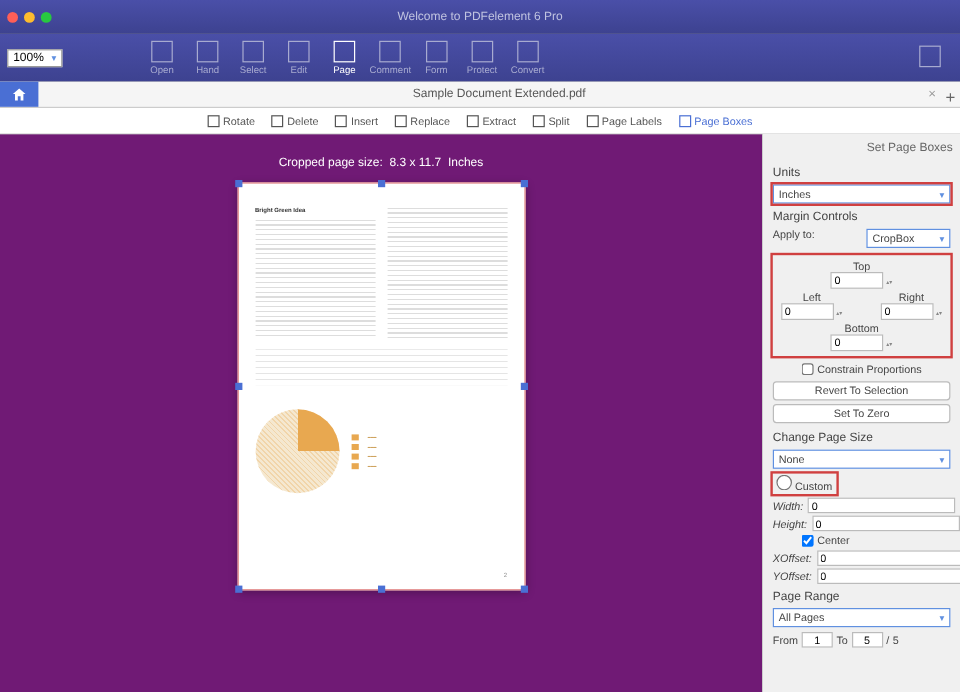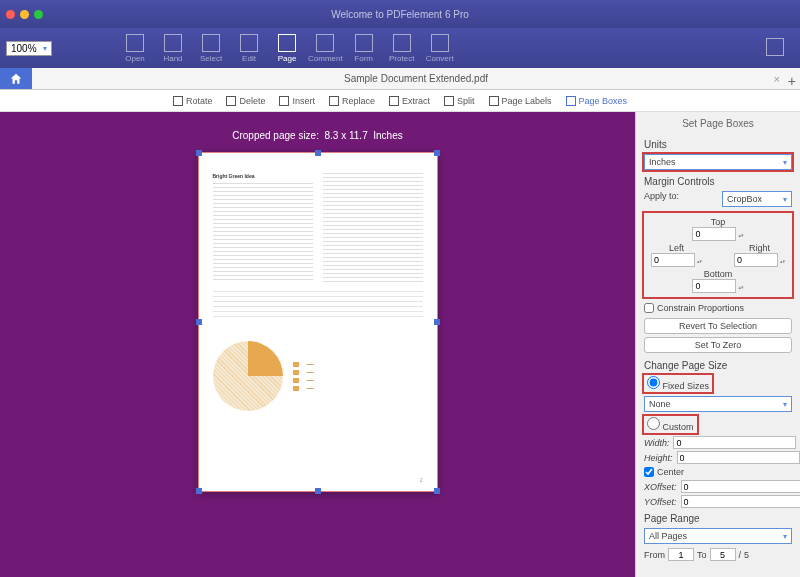--- a/index.html
+++ b/index.html
@@ -34,31 +34,31 @@
 .cols { display:flex; gap:10px; font-size:4px; color:#888; line-height:1.4; }
 .col { flex:1; }
 .col h4 { font-size:5px; color:#333; margin-bottom:3px; }
 .pie-area { margin-top:20px; display:flex; gap:10px; align-items:center; }
 .pie { width:70px; height:70px; border-radius:50%; background:conic-gradient(#e8a850 0 90deg,#f5e8d0 90deg 360deg); position:relative; }
 .pie::after{content:'';position:absolute;inset:0;border-radius:50%;background:repeating-linear-gradient(45deg,transparent 0 2px,rgba(232,168,80,.3) 2px 3px);}
 .legend { font-size:4px; color:#c08830; }
 .legend div { margin:3px 0; padding-left:8px; border-left:6px solid #e8a850; }
 .pagenum { position:absolute; bottom:8px; right:14px; font-size:5px; color:#999; }
 .sidebar { width:165px; background:#f0f0f0; border-left:1px solid #ccc; font-size:10px; color:#444; overflow-y:auto; padding-bottom:10px; }
-.side-title { text-align:center; padding:6px; font-size:10px; color:#666; }
+.side-title { text-align:right; padding:6px; font-size:10px; color:#666; }
 .side-sec { padding:4px 8px 2px; font-size:10px; }
 .side-sel { margin:2px 8px; height:16px; background:#fff; border:1px solid #6090e0; font-size:9px; padding:1px 4px; display:flex; justify-content:space-between; align-items:center; }
 .side-sel.red-box { outline:2px solid #d04040; }
 .hl-red { outline:2px solid #d04040; display:inline-block; }
 .margin-row { display:flex; justify-content:center; gap:6px; margin:2px 0; }
 .margin-cell { text-align:center; }
 .margin-cell label { font-size:9px; display:block; }
 .num-input { width:44px; height:14px; border:1px solid #bbb; background:#fff; font-size:9px; padding:0 2px; }
 .side-btn { display:block; margin:3px 8px; height:16px; background:#fff; border:1px solid #bbb; border-radius:3px; font-size:9px; text-align:center; line-height:14px; cursor:pointer; }
-.chk { font-size:9px; padding:2px 8px; display:flex; align-items:center; gap:3px; }
+.chk { font-size:9px; padding:2px 8px; display:flex; align-items:center; gap:3px;margin-left:24px; }
 .chk input { width:10px; height:10px; }
 .radio-row { padding:2px 8px; font-size:9px; display:flex; align-items:center; gap:3px; }
 .field-row { display:flex; align-items:center; padding:1px 8px; font-size:9px; gap:4px; }
 .field-row label { width:38px;font-style:italic; }
 .field-row input { flex:1; height:13px; border:1px solid #bbb; background:#fff; font-size:9px; padding:0 2px; }
 .range-row { display:flex; align-items:center; padding:2px 8px; font-size:9px; gap:3px; }
 .range-row input { width:26px; height:13px; border:1px solid #bbb; font-size:9px; text-align:center; }
 .margin-box { border:2px solid #d04040; margin:2px 6px; padding:2px; }
 .caret{font-size:8px;color:#6090e0}
 .spin{display:inline-flex;flex-direction:column;font-size:5px;line-height:5px;color:#888;margin-left:2px}
@@ -238,23 +238,20 @@
           <div class="margin-cell"><label>Bottom</label><input class="num-input" value="0" style=""><span class="spin">▴▾</span></div>
         </div>
     </div>
     <div class="chk">
         <input type="checkbox" style="">
         <span>Constrain Proportions</span>
       </div>
     <div class="side-btn">Revert To Selection</div>
     <div class="side-btn">Set To Zero</div>
     <div class="side-sec">Change Page Size</div>
-    <div class="radio-row">
-        <span class="hl-red" style="padding:1px 3px"><input type="radio" checked="" style=""> <span>Fixed Sizes</span></span>
-      </div>
     <div class="side-sel" style="border-color:#6090e0">
         <span>None</span>
         <span class="caret">▾</span>
       </div>
     <div class="radio-row">
         <span class="hl-red" style="padding:1px 3px"><input type="radio" style=""> <span>Custom</span></span>
       </div>
     <div class="field-row">
         <label>Width:</label>
         <input value="0" style="">

